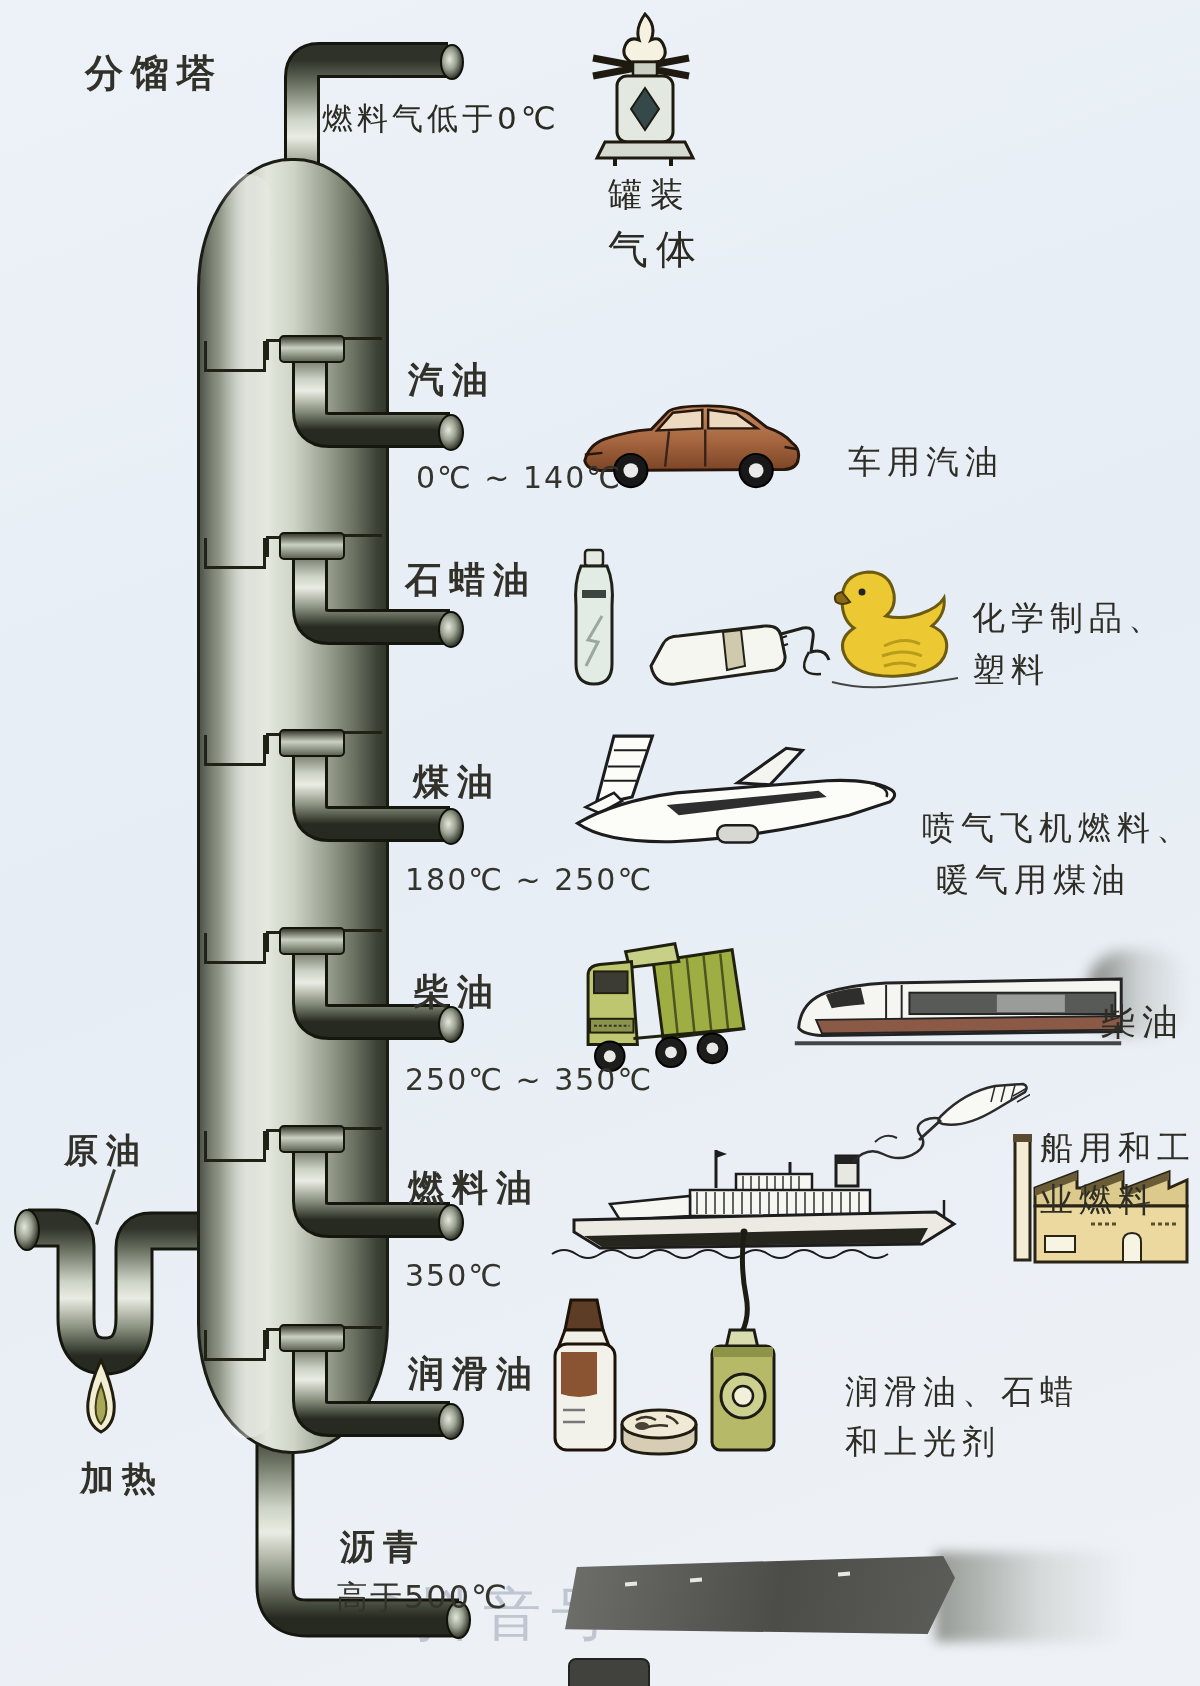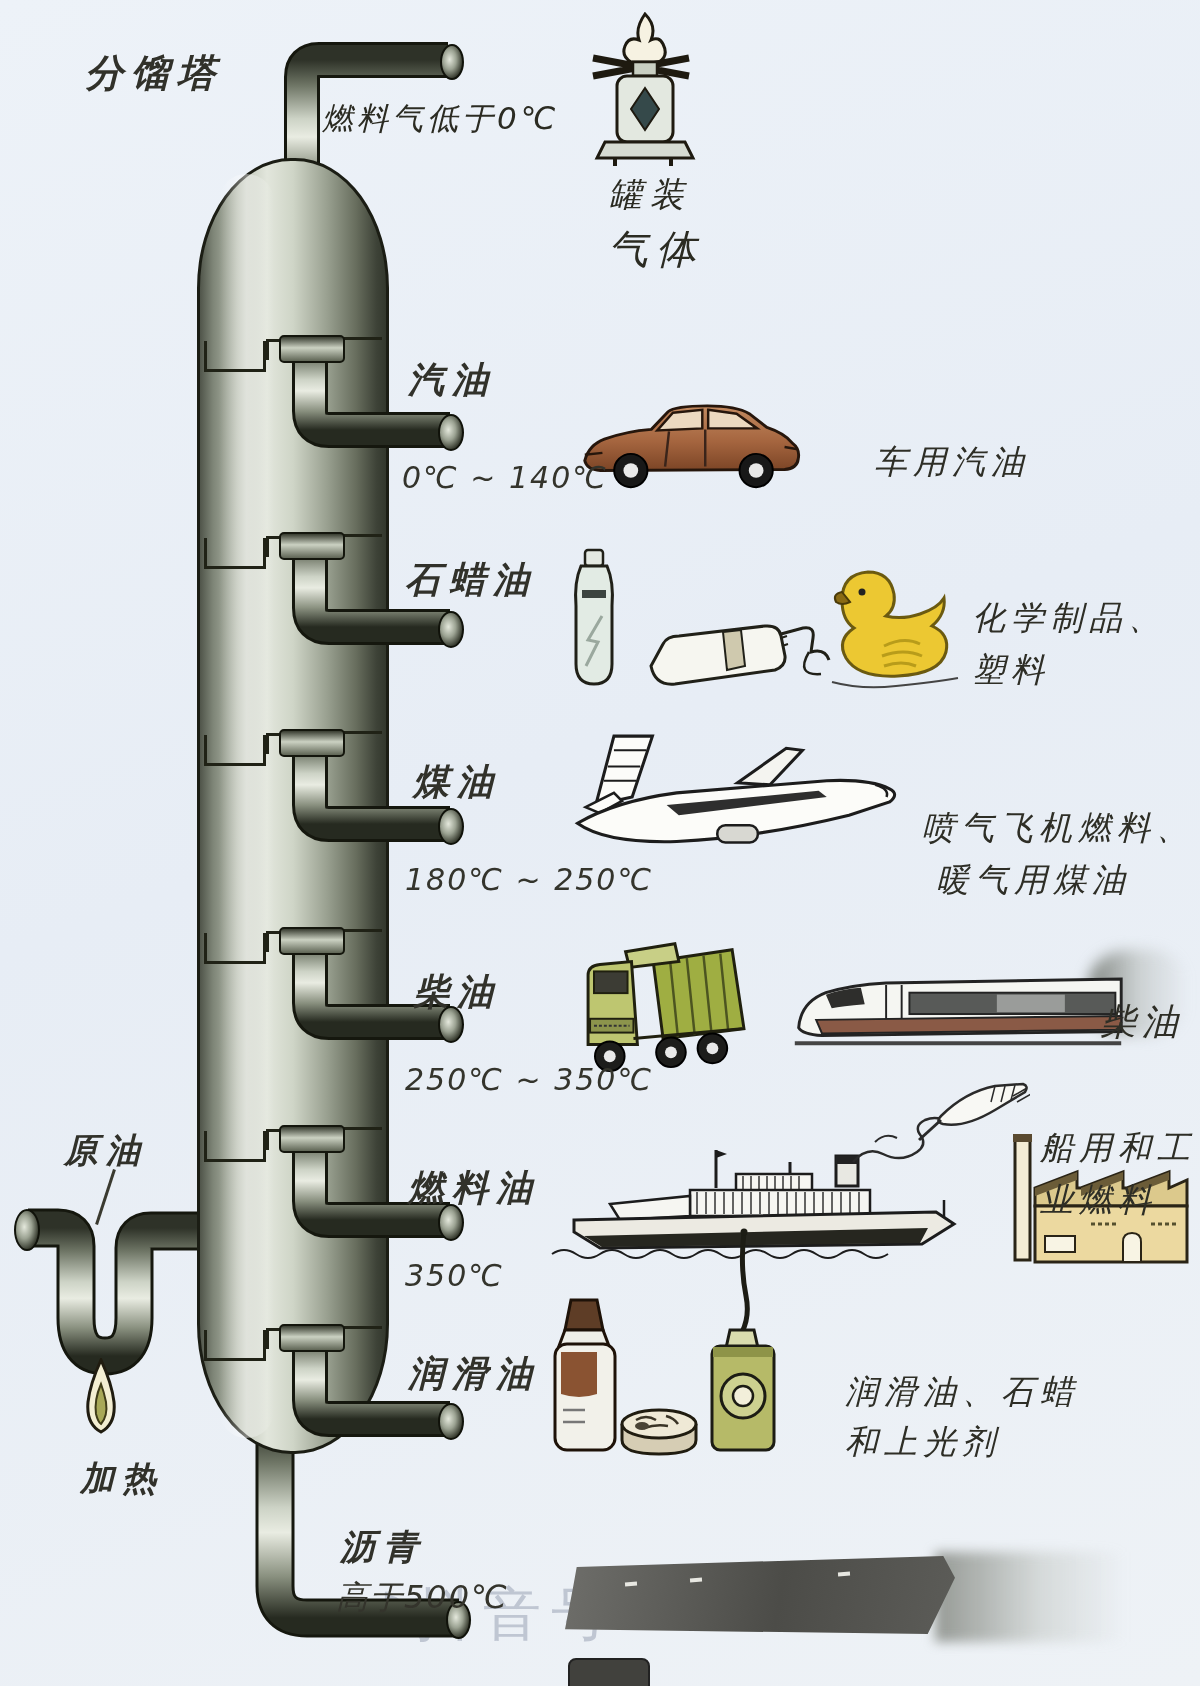--- a/index.html
+++ b/index.html
@@ -1,19 +1,19 @@
 <!DOCTYPE html>
 <html><head>
 <meta charset="utf-8">
 <style>
   html,body{margin:0;padding:0;}
   #canvas{position:relative;width:1200px;height:1686px;overflow:hidden;
     background:linear-gradient(160deg,#edf2f8 0%,#e7edf5 45%,#eef2f6 100%);
     font-family:"DejaVu Sans",sans-serif;color:#2b2b22;}
-  .txt{position:absolute;white-space:nowrap;color:#2b2b22;z-index:6;font-style:italic;}
+  .txt{position:absolute;white-space:nowrap;color:#2b2b22;z-index:6;}
   .tname{font-size:36px;letter-spacing:8px;font-weight:bold;color:#31312a;}
   .ttemp{font-size:30px;letter-spacing:2px;color:#34342c;}
   .tuse{font-size:33px;letter-spacing:6px;color:#2e2e26;}
   .tower{position:absolute;left:197px;top:158px;width:186px;height:1290px;z-index:3;
     border:3px solid #1b1d14;border-radius:94px/130px;
     background:linear-gradient(90deg,#50554a 0%,#7e8577 7%,#b9bfb1 20%,#e2e6dc 36%,#cfd5c7 50%,#9aa191 68%,#676d5d 84%,#3d4237 95%,#33382d 100%);}
   .tower:after{content:"";position:absolute;left:10%;top:1%;width:30%;height:98%;
     background:linear-gradient(90deg,transparent,rgba(255,255,255,.45) 50%,transparent);border-radius:50px;}
   .pipe-svg{position:absolute;z-index:2;}
   .outlet-svg{position:absolute;z-index:4;}
@@ -142,22 +142,22 @@
   </svg>
   <div class="flange" style="left:279px;top:1324px;width:62px;height:24px;"></div>
   <div class="cap" style="left:438px;top:1403px;width:22px;height:33px;"></div>
 
   <div class="txt tname" style="left:85px;top:48px;font-size:38px;">分馏塔</div>
   <div class="txt" style="left:322px;top:98px;font-size:31px;letter-spacing:4px;">燃料气低于0℃</div>
   <div class="txt" style="left:608px;top:172px;font-size:34px;letter-spacing:8px;">罐装</div>
   <div class="txt" style="left:608px;top:222px;font-size:40px;letter-spacing:8px;">气体</div>
 
   <div class="txt tname" style="left:408px;top:356px;">汽油</div>
-  <div class="txt ttemp" style="left:402px;top:460px;">0℃ ~ 140℃</div>
-  <div class="txt tuse" style="left:874px;top:440px;">车用汽油</div>
+  <div class="txt ttemp" style="left:416px;top:460px;">0℃ ~ 140℃</div>
+  <div class="txt tuse" style="left:848px;top:440px;">车用汽油</div>
 
   <div class="txt tname" style="left:405px;top:556px;">石蜡油</div>
   <div class="txt tuse" style="left:972px;top:596px;">化学制品、</div>
   <div class="txt tuse" style="left:972px;top:648px;">塑料</div>
 
   <div class="txt tname" style="left:413px;top:758px;">煤油</div>
   <div class="txt ttemp" style="left:405px;top:862px;">180℃ ~ 250℃</div>
   <div class="txt tuse" style="left:922px;top:806px;">喷气飞机燃料、</div>
   <div class="txt tuse" style="left:936px;top:858px;">暖气用煤油</div>
 

